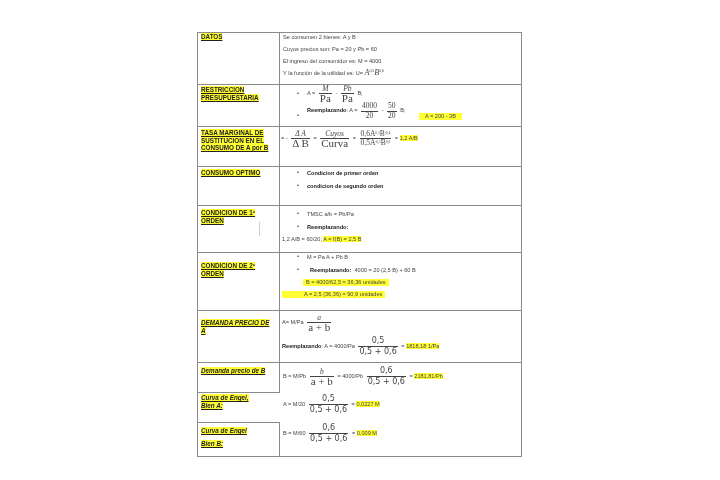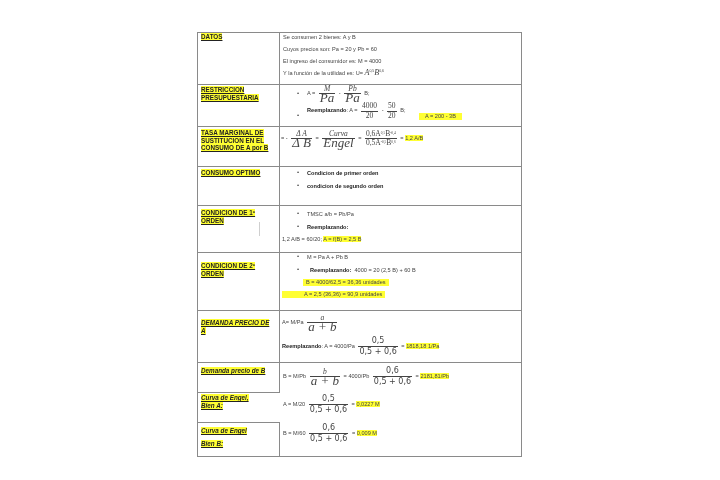--- a/index.html
+++ b/index.html
@@ -12,21 +12,21 @@
   .vline { position:absolute; width:1px; background:#8a8a8a; }
   .label { position:absolute; left:4px; top:2px; font-size:6.3px; font-weight:bold; line-height:7.5px;
            color:#222; text-decoration:underline; }
   .label span { background:#ffff33; }
   .label.it { font-style:italic; }
   .t { position:absolute; font-size:5.6px; color:#444; white-space:nowrap; line-height:7px; }
   .b { font-weight:bold; color:#222; }
   .bullet { position:absolute; font-size:6px; color:#444; }
   .frac { display:inline-block; vertical-align:middle; text-align:center; margin:0 2px; }
   .frac .num { display:block; border-bottom:0.8px solid #444; padding:0 1px; font-family:"Liberation Serif", serif; font-style:italic; font-size:7.5px; line-height:8px; }
-  .frac .den { display:block; padding:0 1px; font-family:"Liberation Serif", serif; font-style:italic; font-size:13px; line-height:8px; }
+  .frac .den { display:block; padding:0 1px; font-family:"Liberation Serif", serif; font-size:11px; line-height:8px; }
   .frac.big .num, .frac.big .den { font-style:normal; font-family:"DejaVu Sans", sans-serif; font-size:8px; line-height:10px; }
   .frac.mid .num, .frac.mid .den { font-style:normal; font-family:"Liberation Serif", serif; font-size:7.5px; line-height:8.5px; }
   .serif { font-family:"Liberation Serif", serif; font-style:italic; font-size:8px; }
   sup { font-size:3.5px; vertical-align:top; position:relative; top:-1px; }
 </style>
 </head>
 <body>
 
 <div class="page">
 
@@ -85,21 +85,21 @@
   </div>
 
   <div class="row" style="top:126px; height:40px;">
     <div class="label" style="top:3px;">
       <span>TASA MARGINAL DE</span><br><span>SUSTITUCION EN EL</span><br><span>CONSUMO DE A por B</span>
     </div>
     <div class="t" style="left:84px; top:3px; line-height:18px;">
       <span>= -</span>
       <span class="frac"><span class="num">Δ A</span><span class="den">Δ B</span></span>
       <span>=</span>
-      <span class="frac"><span class="num">Curva</span><span class="den">Engel</span></span>
+      <span class="frac"><span class="num">Cuyos</span><span class="den">Curva</span></span>
       <span>=</span>
       <span class="frac mid">
         <span class="num"><span>0,6A</span><sup>0,5</sup><span>B</span><sup>-0,4</sup></span>
         <span class="den"><span>0,5A</span><sup>-0,5</sup><span>B</span><sup>0,6</sup></span>
       </span>
       <span>=</span>
       <span class="hl">1,2 A/B</span>
     </div>
   </div>
 

